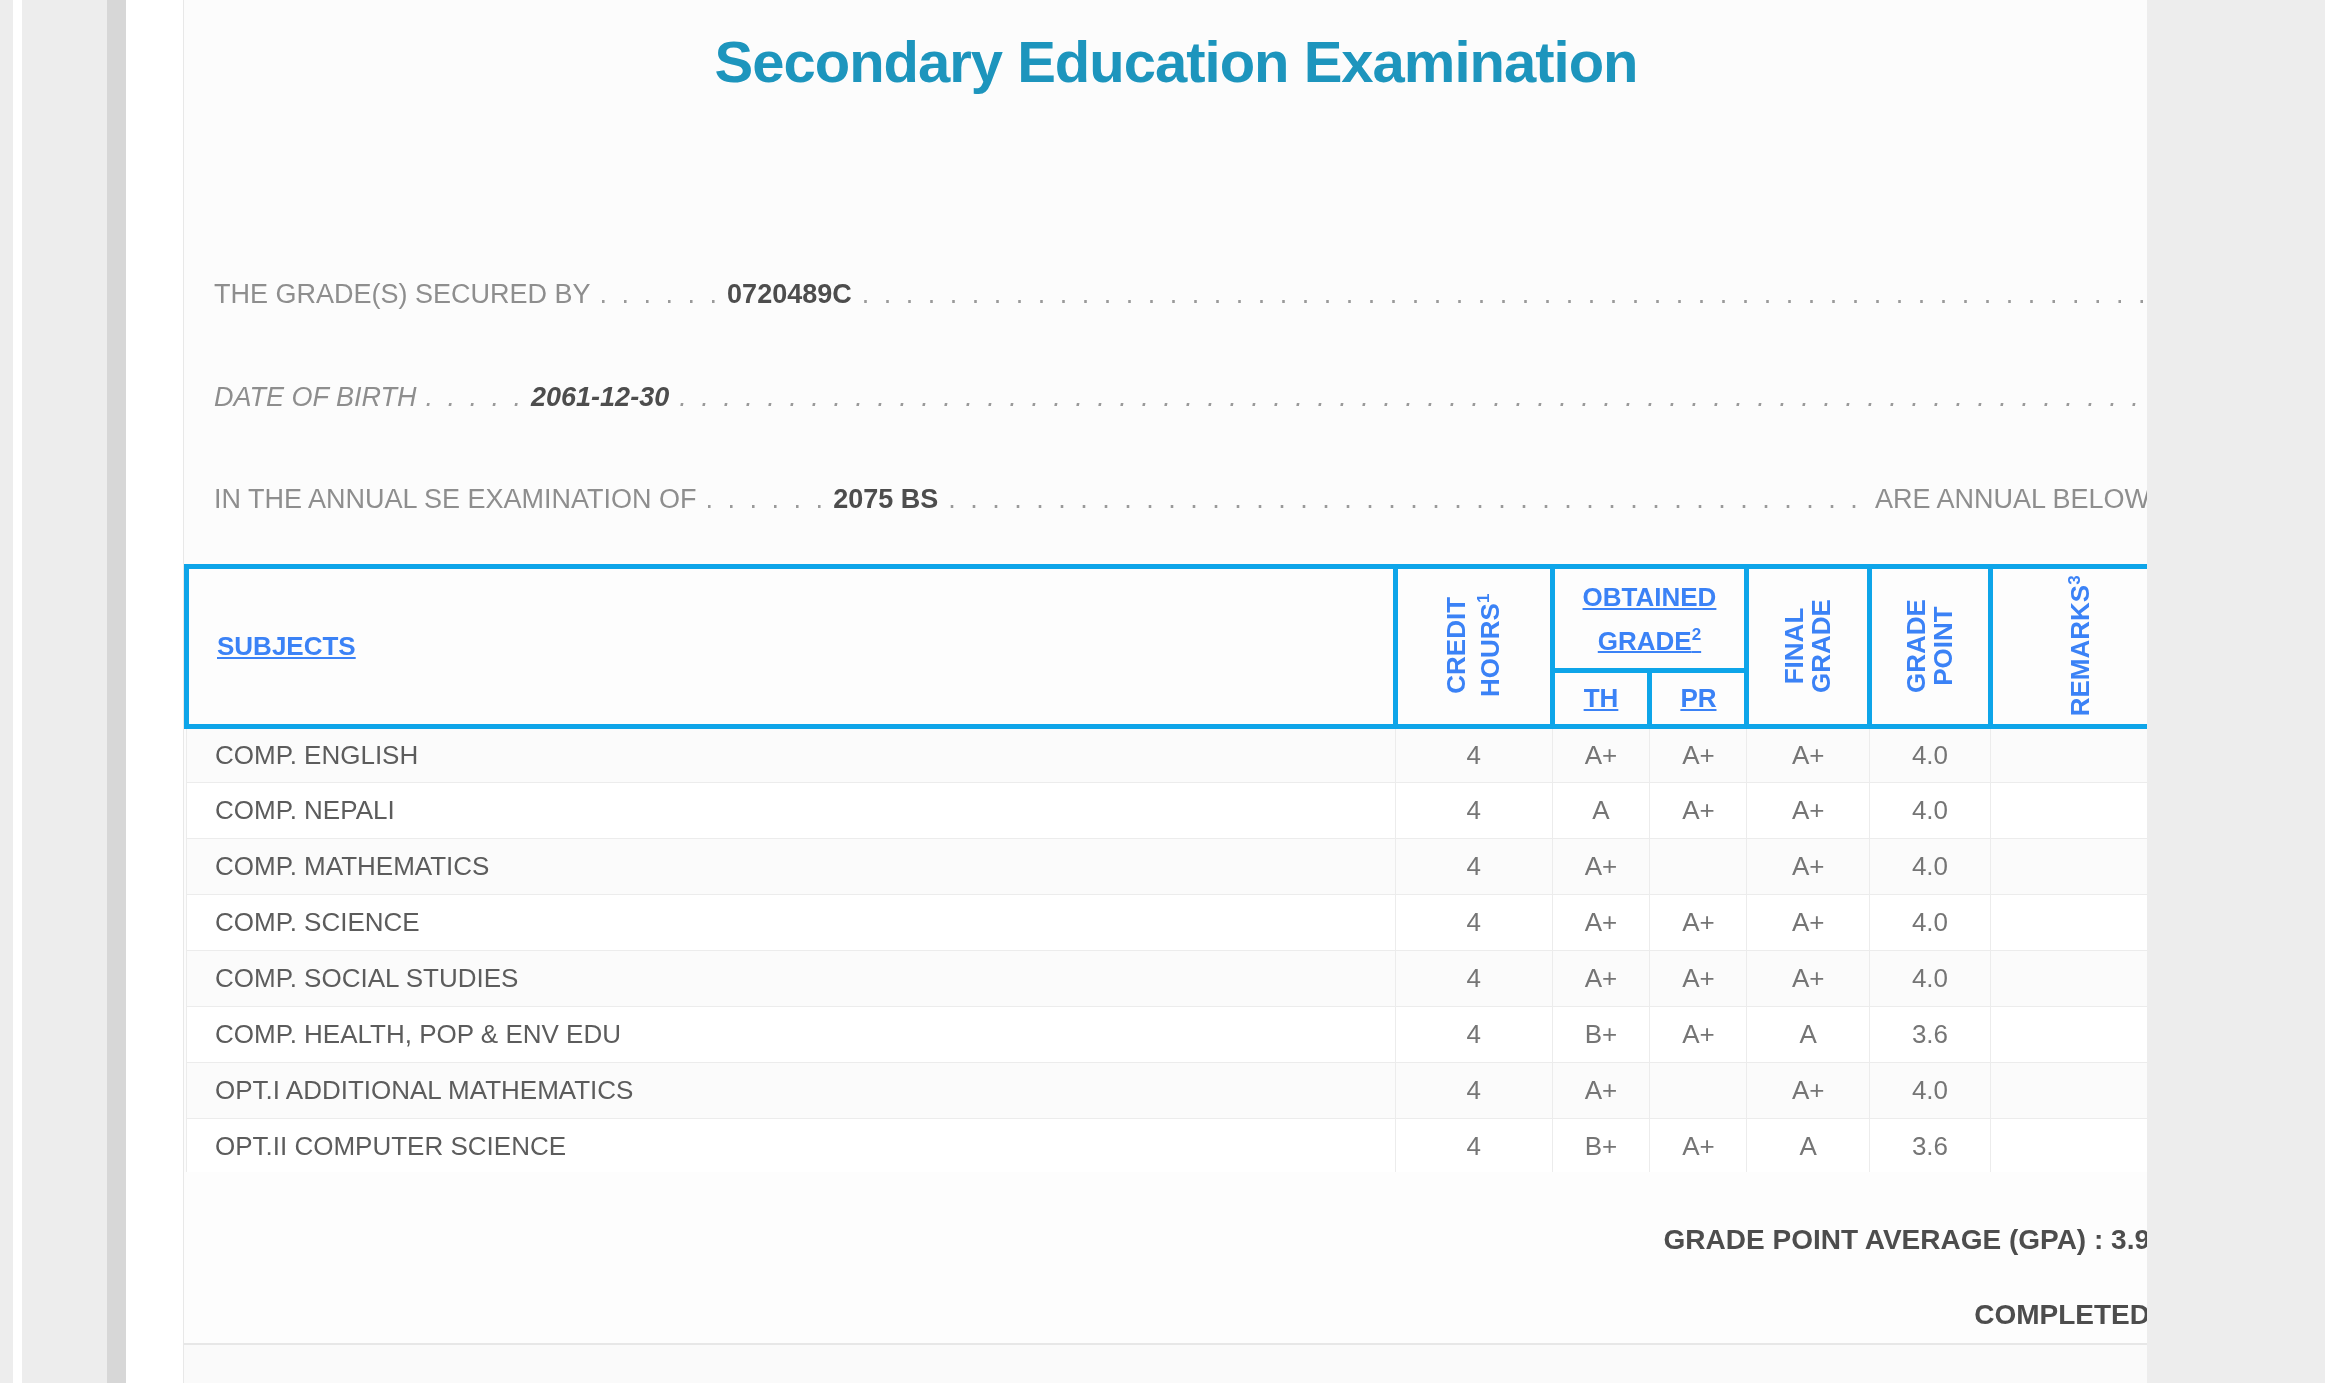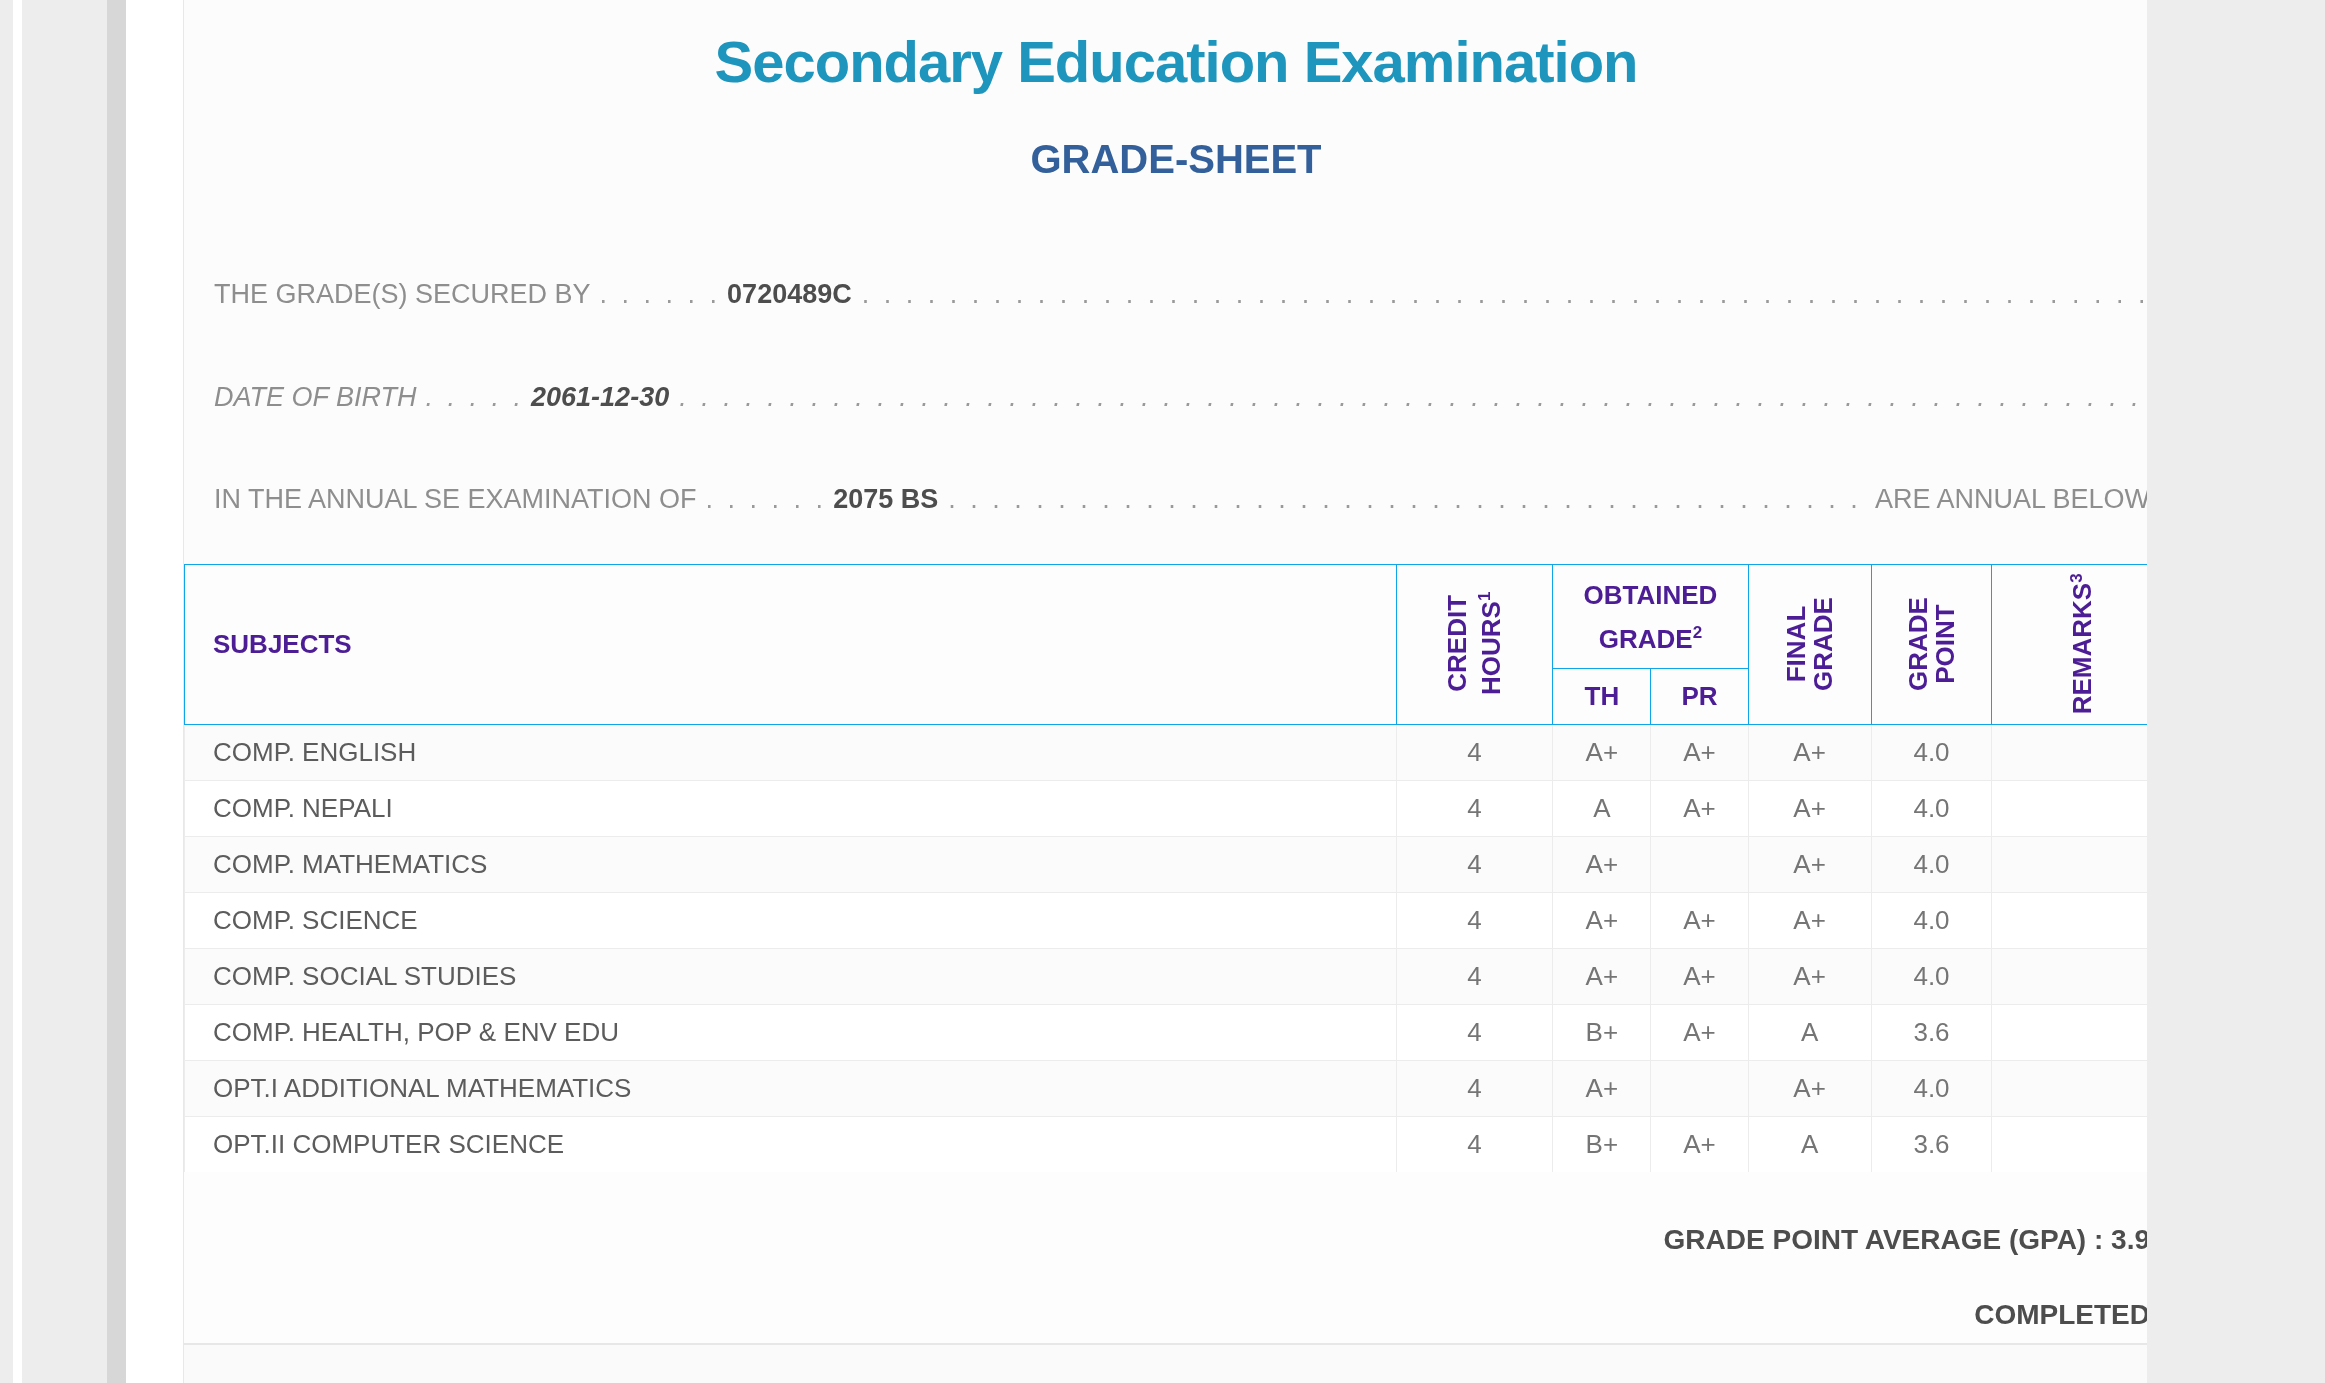--- a/index.html
+++ b/index.html
@@ -27,22 +27,22 @@
   .info-line-1 { top:277px; } .info-line-2 { top:380px;font-style:italic; } .info-line-3 { top:482px; }
   .info-label { color:#8e8e8e; flex:0 0 auto; }
   .dots { color:#9a9a9a; word-spacing:7px; margin-left:9px; flex:0 0 auto; }
   .info-value { color:#4d4d4d; font-weight:bold; margin:0 10px; flex:0 0 auto; }
   .dots-fill { flex:1 1 0; overflow:hidden; color:#9a9a9a; word-spacing:7px; white-space:nowrap; }
   .info-suffix { color:#8e8e8e; margin-left:10px; flex:0 0 auto; }
 
   .table-wrap { position:absolute; left:0; top:564px; width:100%; }
   table { border-collapse:collapse; table-layout:fixed; width:100%; }
   th, td { box-sizing:border-box; }
-  .hcell { border:1px solid #0ea5e9; background:#fdfdfd; font-weight:bold; color:#4c1d95;
-    font-size:26px; vertical-align:middle; text-align:center; padding:0; }
+  .hcell { border:5px solid #0ea5e9; background:#fdfdfd; font-weight:bold; color:#3b82f6;
+    font-size:26px; vertical-align:middle; text-align:center; padding:0;text-decoration:underline; }
   .hrow-a { height:104px; } .hrow-b { height:56px; }
   .subjects-h { text-align:left; padding-left:28px; }
   .rot { display:inline-block; transform:rotate(-90deg); white-space:nowrap;
     text-align:center; line-height:27px; }
   .obtained-h div { line-height:38px; }
   sup { font-size:17px; }
 
   tbody td { border:1px solid #ececec; height:56px; font-size:26px; padding:0; }
   tbody tr:nth-child(odd)  { background:#fbfbfb; }
   tbody tr:nth-child(even) { background:#ffffff; }
@@ -64,21 +64,20 @@
 
   <div class="vstrip strip-white-a"></div>
   <div class="vstrip strip-bar-left"></div>
   <div class="vstrip strip-white-b"></div>
   <div class="vstrip strip-white-c"></div>
   <div class="vstrip strip-bar-right"></div>
 
   <div id="card">
 
     <div class="page-title">Secondary Education Examination</div>
-    <div class="page-subtitle">GRADE-SHEET</div>
 
     <div class="info-line info-line-1">
       <span class="info-label">THE GRADE(S) SECURED BY</span>
       <span class="dots">. . . . . .</span>
       <span class="info-value">0720489C</span>
       <span class="dots-fill">. . . . . . . . . . . . . . . . . . . . . . . . . . . . . . . . . . . . . . . . . . . . . . . . . . . . . . . . . . . . . . . . . . . . . . . . . . . . . . . . . . . . . . . . . . . .</span>
     </div>
 
     <div class="info-line info-line-2">
       <span class="info-label">DATE OF BIRTH</span>

